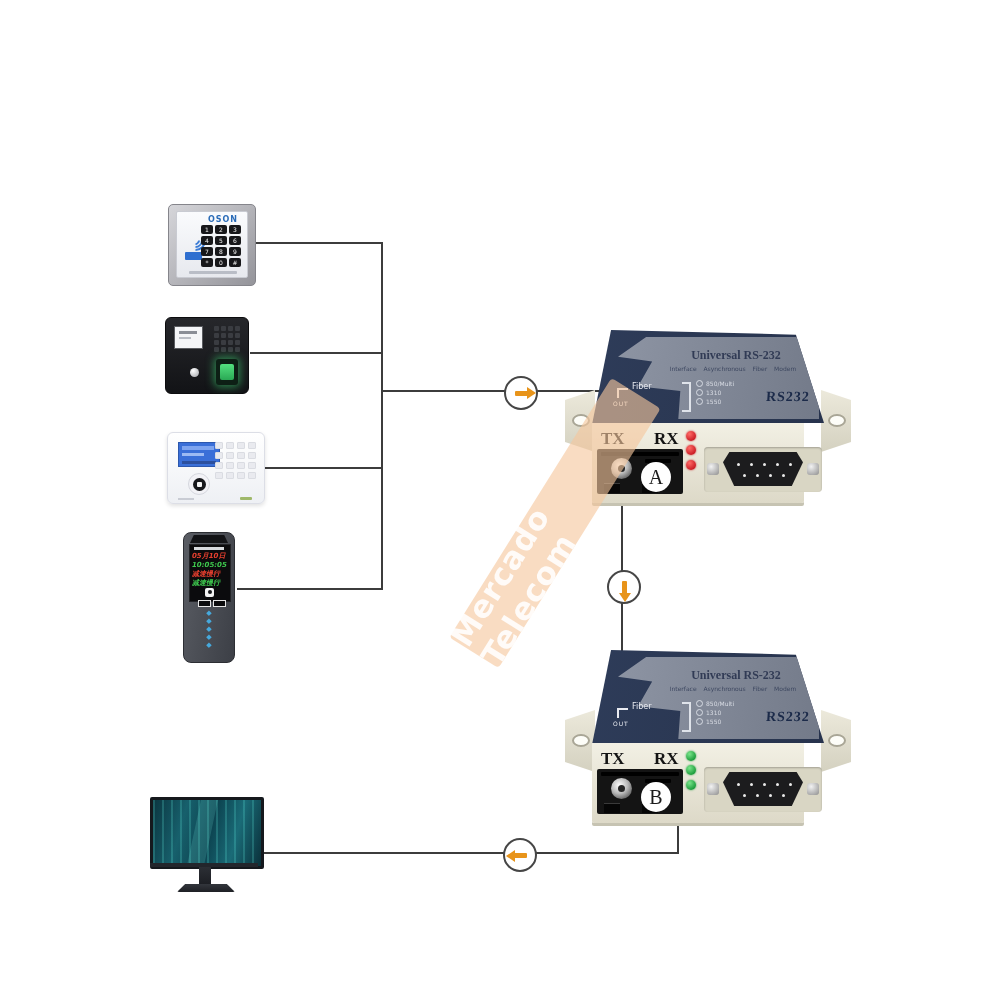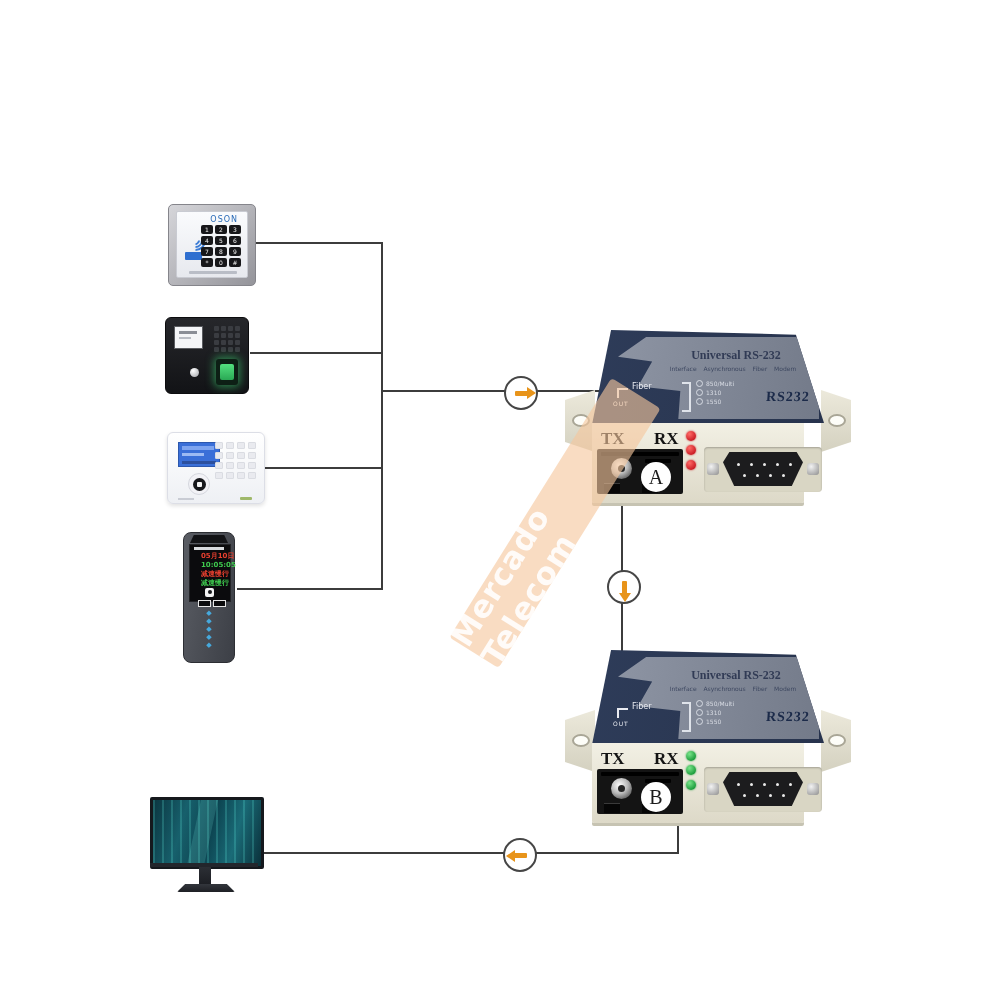--- a/index.html
+++ b/index.html
@@ -89,21 +89,21 @@
   .nut.nl{left:3px;} .nut.nr{right:3px;}
   .shell{position:absolute;left:19px;top:5px;width:80px;height:34px;background:#1c1c1e;
          clip-path:polygon(8% 0,92% 0,100% 30%,86% 100%,14% 100%,0 30%);}
   .pin{position:absolute;width:3px;height:3px;border-radius:50%;background:#e9e9e9;}
 
   
   .kp{left:168px;top:204px;width:86px;height:80px;border-radius:5px;z-index:2;
       background:linear-gradient(135deg,#d6d6da,#94949a);border:1px solid #85858b;}
   .kp .panel{position:absolute;left:7px;top:6px;right:7px;bottom:7px;background:linear-gradient(#fafbfd,#e7e9ee);
              border:1px solid #c9cbd2;border-radius:2px;}
-  .kp .brand{position:absolute;right:9px;top:3px;font-size:8px;font-weight:normal;color:#2b6cb8;letter-spacing:1px;margin-left:38px;}
+  .kp .brand{position:absolute;right:9px;top:3px;font-size:8px;font-weight:bold;color:#2b6cb8;letter-spacing:1px;margin-left:38px;}
   .kp .waves{position:absolute;left:8px;top:18px;width:18px;height:18px;}
   .kp .waves i{position:absolute;border:2px solid #3a7bd5;border-radius:50%;border-color:transparent #3a7bd5 transparent transparent;transform:rotate(45deg);}
   .kp .w1{left:6px;top:6px;width:5px;height:5px;}
   .kp .w2{left:3px;top:3px;width:11px;height:11px;}
   .kp .w3{left:0;top:0;width:17px;height:17px;}
   .kp .card{position:absolute;left:8px;top:40px;width:17px;height:8px;background:#2f6fd0;border-radius:1px;}
   .kp .keys{position:absolute;right:6px;top:13px;display:grid;grid-template-columns:repeat(3,12px);
             grid-auto-rows:9px;gap:2px;}
   .kp .key{background:#17171a;border-radius:2px;color:#f2f2f2;font-size:6px;line-height:9px;text-align:center;}
   .kp .foot-txt{position:absolute;left:12px;bottom:3px;width:48px;height:3px;background:#b9bdc6;border-radius:1px;}
@@ -139,22 +139,22 @@
   .al .ft{position:absolute;left:10px;bottom:3px;width:16px;height:2px;background:#c9ccd4;}
   .al .ft2{position:absolute;right:12px;bottom:3px;width:12px;height:3px;background:#9fb86a;border-radius:1px;}
 
   
   .sg{left:183px;top:532px;width:50px;height:129px;border-radius:8px;z-index:2;
       background:linear-gradient(100deg,#5a5d64,#3c3f46);border:1px solid #2c2e33;}
   .sg .cap{position:absolute;left:6px;top:2px;width:38px;height:8px;background:#121316;
       clip-path:polygon(10% 0,90% 0,100% 100%,0 100%);}
   .sg .disp{position:absolute;left:5px;top:11px;width:40px;height:56px;background:#0b0b0d;border:1px solid #232428;}
   .sg .hdr{position:absolute;left:4px;top:2px;width:30px;height:3px;background:#d7dade;}
-  .sg .row{position:absolute;left:11px;width:36px;font-size:7px;font-weight:bold;line-height:8px;
-           letter-spacing:0;white-space:nowrap;overflow:hidden;}
+  .sg .row{position:absolute;left:2px;width:36px;font-size:7px;font-weight:bold;line-height:8px;
+           letter-spacing:0;white-space:nowrap;overflow:hidden;font-style:italic;}
   .sg .r1{top:7px;color:#e8402f;}
   .sg .r2{top:16px;color:#3ec94e;}
   .sg .r3{top:25px;color:#e8402f;}
   .sg .r4{top:34px;color:#3ec94e;}
   .sg .ic{position:absolute;left:15px;top:43px;width:9px;height:9px;background:#f3f3f3;border-radius:2px;}
   .sg .ic::after{content:"";position:absolute;left:2.5px;top:2px;width:4px;height:4px;border-radius:50%;background:#17181c;}
   .sg .tag{position:absolute;top:55px;width:11px;height:5px;background:#0b0b0d;border:1px solid #e6e6e6;}
   .sg .t1{left:8px;} .sg .t2{left:23px;}
   .sg .dia{position:absolute;left:0;right:0;top:76px;text-align:center;color:#46a9dd;
            font-size:7px;line-height:8px;}

